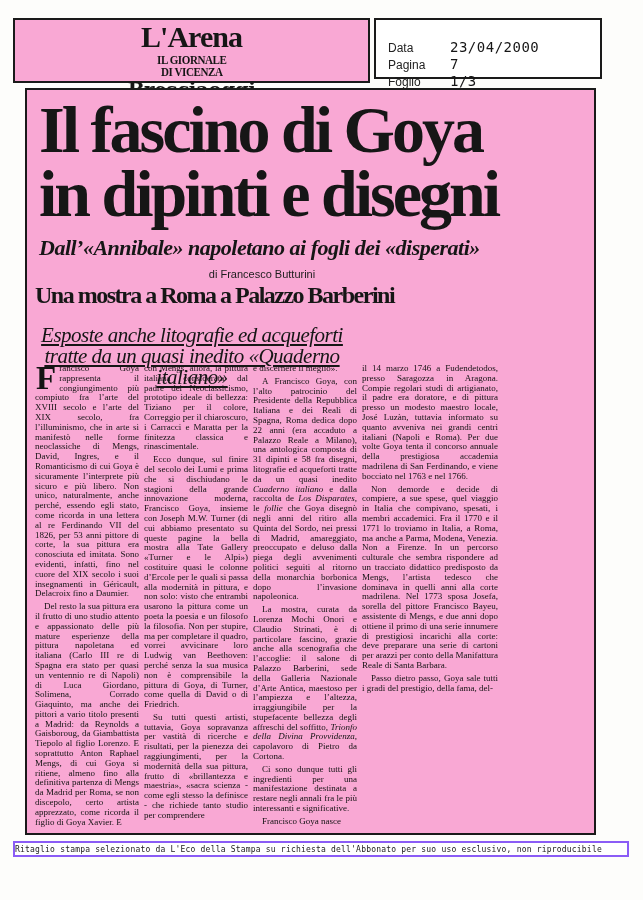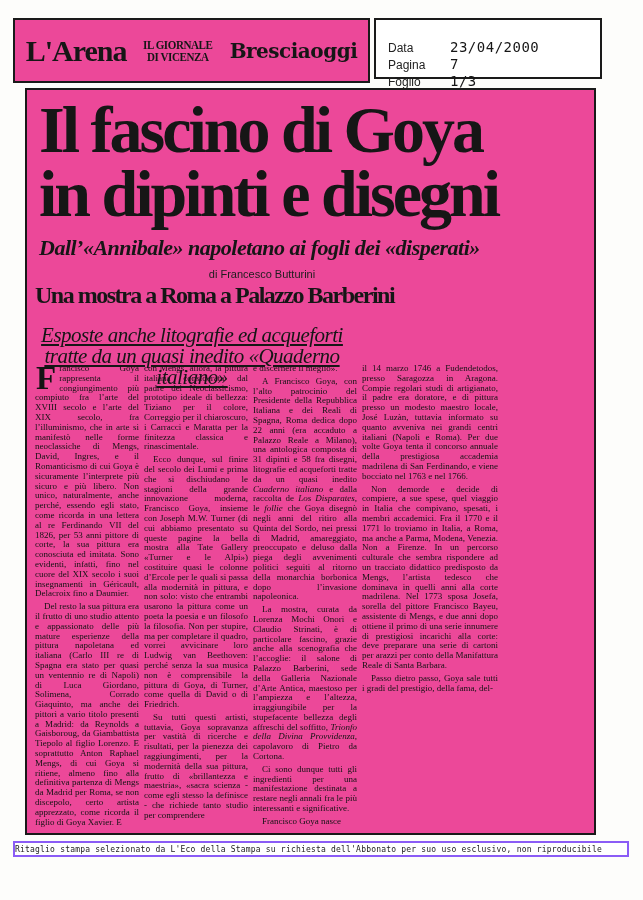--- a/index.html
+++ b/index.html
@@ -4,39 +4,39 @@
 <style>
   html,body{margin:0;padding:0;}
   body{
     width:643px;height:900px;position:relative;
     background:#fdfdfb;color:#161616;
     font-family:"Liberation Serif", serif;
     overflow:hidden;
   }
   .logo-box{
     position:absolute;left:13px;top:18px;width:353px;height:61px;
-    border:2px solid #1a1a1a;background:#ec4899;
-    display:flex;align-items:center;justify-content:space-evenly;
+    border:2px solid #1a1a1a;background:#f9a8d4;
+    display:flex;align-items:center;justify-content:space-evenly;flex-direction:column;
   }
   .arena{font-family:"Liberation Serif",serif;font-weight:bold;font-size:30px;letter-spacing:-1px;}
   .gdv{display:inline-block;text-align:center;font-family:"Liberation Serif",serif;
        font-weight:bold;font-size:13px;line-height:12px;letter-spacing:-0.5px;transform:scaleX(0.85);}
   .gdv span{display:block;}
   .bresciaoggi{font-family:"DejaVu Serif",serif;font-weight:bold;font-size:20px;letter-spacing:-0.5px;}
   .data-box{
     position:absolute;left:374px;top:18px;width:228px;height:61px;
     border:2px solid #1a1a1a;background:#fff;
     padding:19px 0 0 12px;box-sizing:border-box;
   }
   .meta-row{display:flex;align-items:baseline;height:17px;}
   .meta-label{width:62px;font-family:"Liberation Sans",sans-serif;font-size:12px;color:#222;}
   .meta-value{font-family:"DejaVu Sans Mono",monospace;font-size:14px;letter-spacing:0.5px;}
   .article-box{
     position:absolute;left:25px;top:88px;width:571px;height:747px;
-    border:2px solid #1a1a1a;background:#ec4899;overflow:hidden;box-sizing:border-box;
+    border:2px solid #1a1a1a;background:#f9a8d4;overflow:hidden;box-sizing:border-box;
   }
   .hl{
     margin-left:12px;font-weight:bold;font-size:66px;line-height:64px;
     letter-spacing:-3px;white-space:nowrap;
   }
   .hl1{margin-top:8px;}
   .subhead{
     margin:9px 0 0 12px;font-weight:bold;font-style:italic;font-size:22px;
     letter-spacing:-0.5px;white-space:nowrap;
   }

